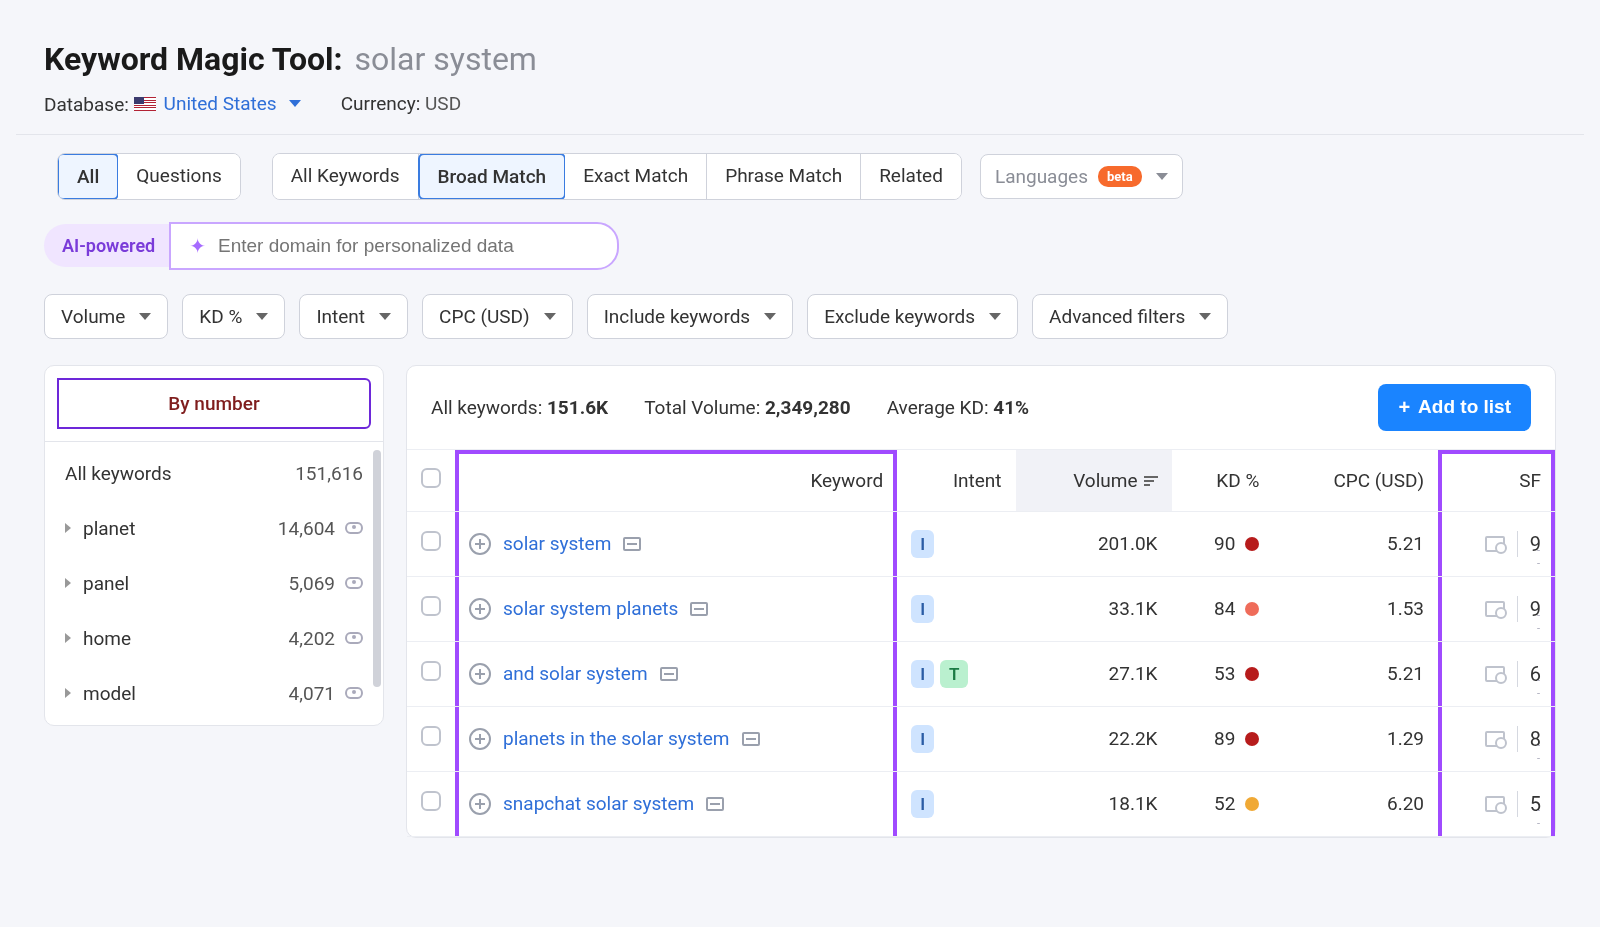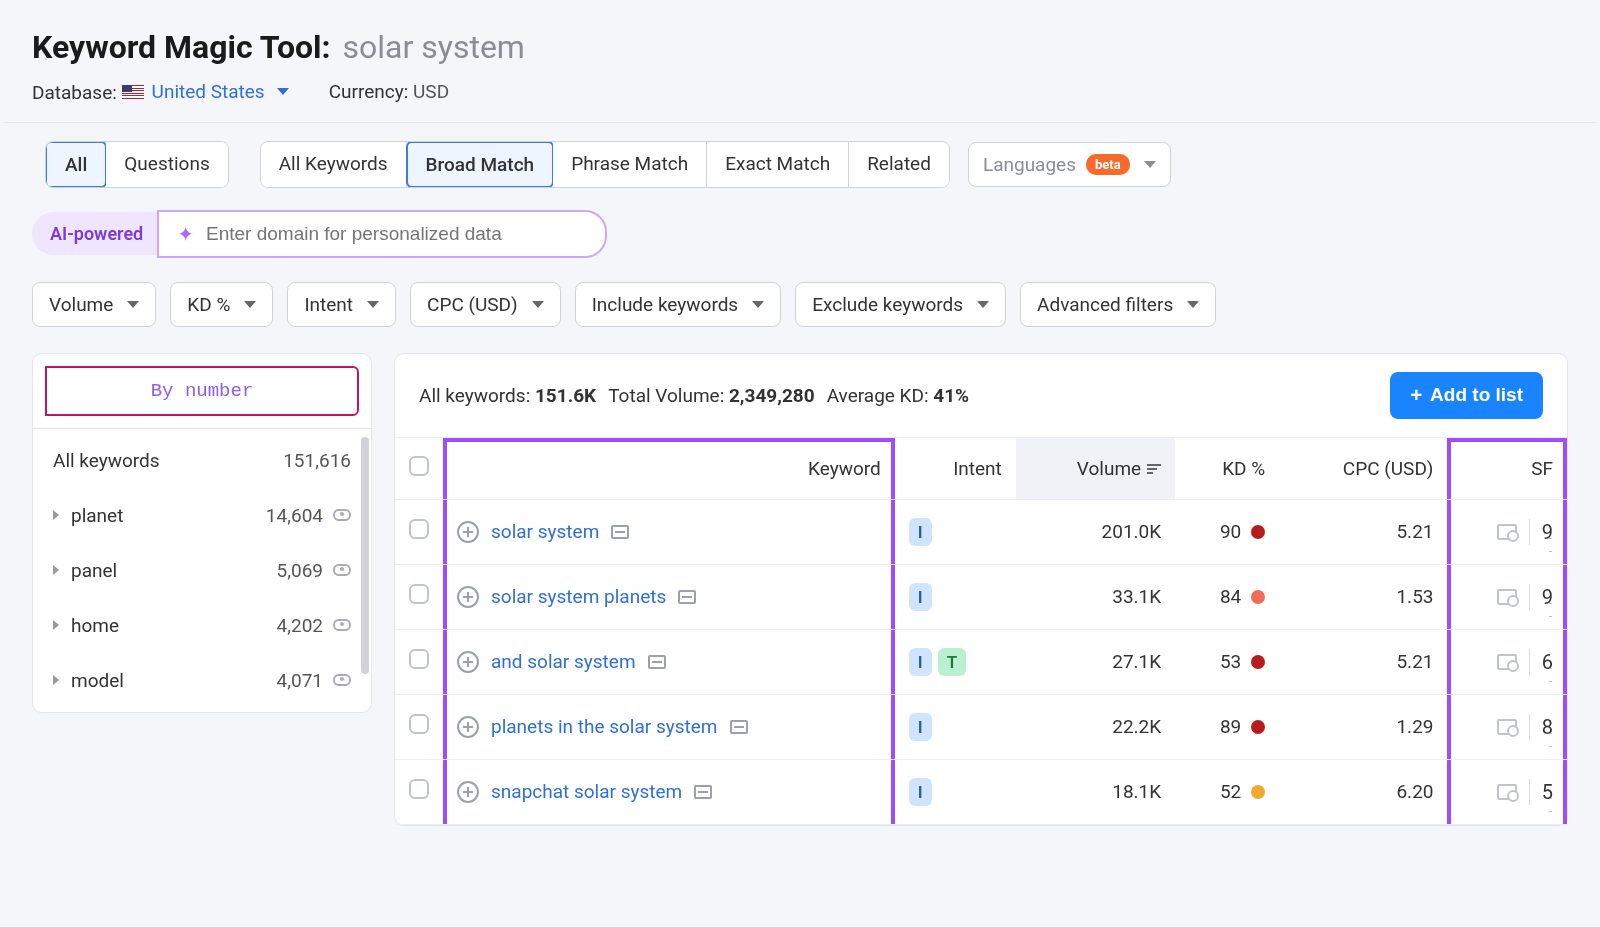--- a/index.html
+++ b/index.html
@@ -1,17 +1,17 @@
 <!DOCTYPE html>
 <html><head>
 <meta charset="utf-8">
 <style>
 * { box-sizing: border-box; margin: 0; padding: 0; }
 body { font-family: -apple-system, BlinkMacSystemFont, "Segoe UI", Roboto, sans-serif; background: #f5f6fa; color: #333; font-size: 16px; }
-.page { padding: 4px; }
+.page { padding: 16px; }
 .header { padding: 24px 28px 18px; }
 .title-row { display: flex; align-items: baseline; gap: 12px; margin-bottom: 14px; }
 .title { font-size: 32px; font-weight: 700; color: #1a1a1a; }
 .title-query { font-size: 32px; font-weight: 400; color: #8a8d96; }
 .meta-row { display: flex; gap: 40px; font-size: 19px; }
 .meta-label { color: #333; }
 .db-link { color: #2f6fd8; cursor: pointer; display: inline-flex; align-items: center; gap: 8px; }
 .flag { width: 22px; height: 14px; display: inline-block; position: relative; background: linear-gradient(#b22234 0 9%, white 9% 18%, #b22234 18% 27%, white 27% 36%, #b22234 36% 45%, white 45% 54%, #b22234 54% 63%, white 63% 72%, #b22234 72% 81%, white 81% 90%, #b22234 90% 100%); }
 .flag::before { content:""; position: absolute; top:0; left:0; width: 10px; height: 7px; background: #3c3b6e; }
 .caret-down { display:inline-block; width: 0; height: 0; border-left: 6px solid transparent; border-right: 6px solid transparent; border-top: 7px solid currentColor; margin-left: 4px; }
@@ -38,34 +38,34 @@
 .filter-btn { display:flex; align-items:center; gap: 10px; border:1px solid #cfd2db; background:white; border-radius:8px; padding:10px 16px; font-size:19px; cursor:pointer;}
 .filter-btn .caret-down { border-top-color: #666; }
 
 .content-row { display:flex; gap: 22px; padding: 0 28px 28px; align-items: flex-start; }
 
 .sidebar { width: 340px; background:white; border:1px solid #e3e5eb; border-radius: 10px; }
 .sidebar-tabs { display:flex; border-bottom:1px solid #e3e5eb; padding: 12px; gap:0;}
 .sidebar-tabs .stab { flex:1; padding: 12px 10px; text-align:center; font-size: 19px; cursor:pointer; border:1px solid #cfd2db; border-left:none; background:white;}
 .sidebar-tabs .stab:first-child { border-left:1px solid #3a7ce0; border-radius: 6px 0 0 6px;}
 .sidebar-tabs .stab:last-child { border-radius:0 6px 6px 0;}
-.sidebar-tabs .stab.active { border:2px solid #be185d; color:#8b5cf6; font-weight:500;font-family:Liberation Mono, monospace; }
+.sidebar-tabs .stab.active { border:2px solid #6d28d9; color:#7f1d1d; font-weight:500; }
 .sidebar-list { padding: 4px 0; position:relative;}
 .sidebar-scroll { position:absolute; right:2px; top:8px; width:8px; height:84%; background:#d0d2d9; border-radius:4px;}
 .side-item { display:flex; justify-content:space-between; align-items:center; padding: 16px 20px; font-size:19px;}
 .side-item.header-item { font-weight: 400; }
 .side-item .left { display:flex; align-items:center; gap: 12px; }
 .side-item .chev { width:0; height:0; border-top:5px solid transparent; border-bottom:5px solid transparent; border-left:6px solid #999; }
 .side-item .right { display:flex; align-items:center; gap:10px; color:#555; }
 .eye-icon { width:18px; height:12px; border:2px solid #aab; border-radius: 60% 60% 60% 60% / 100% 100% 100% 100%; position:relative;}
 .eye-icon::after { content:""; position:absolute; top:1px; left:5px; width:4px; height:4px; background:#aab; border-radius:50%;}
 
 .main { flex:1; background:white; border:1px solid #e3e5eb; border-radius:10px; }
 .summary-row { display:flex; justify-content:space-between; align-items:center; padding: 18px 24px; border-bottom:1px solid #eceef3;}
-.summary-stats { display:flex; gap: 12px; font-size:19px;justify-content:space-between;}
+.summary-stats { display:flex; gap: 36px; font-size:19px;justify-content:space-between;}
 .summary-stats b { font-weight:700; }
 .add-btn { background:#1a84ff; color:white; border:none; border-radius:8px; padding: 12px 20px; font-size:19px; font-weight:600; cursor:pointer; display:flex; align-items:center; gap:8px;}
 .plus { font-size:20px; font-weight:700;}
 
 .table { width:100%; border-collapse:collapse; }
 .table th, .table td { padding: 18px 14px; text-align:right; border-bottom:1px solid #eceef3; font-size:19px; }
 .table th { color:#333; font-weight:400; background:white;}
 .table th.sorted { background:#f1f2f7; }
 .table td.r, .table th.r { text-align:right; }
 .col-check { width:48px; text-align:center !important;}
@@ -131,22 +131,22 @@
 
   <div class="toolbar-area">
     <div class="tabgroup-row">
       <div class="seggroup">
         <div class="seg active">All</div>
         <div class="seg">Questions</div>
       </div>
       <div class="seggroup">
         <div class="seg">All Keywords</div>
         <div class="seg active">Broad Match</div>
+        <div class="seg">Exact Match</div>
         <div class="seg">Phrase Match</div>
-        <div class="seg">Exact Match</div>
         <div class="seg">Related</div>
       </div>
       <div class="lang-select">
         <span>Languages</span>
         <span class="badge-beta">beta</span>
         <span class="caret-down"></span>
       </div>
     </div>
 
     <div class="ai-row">

